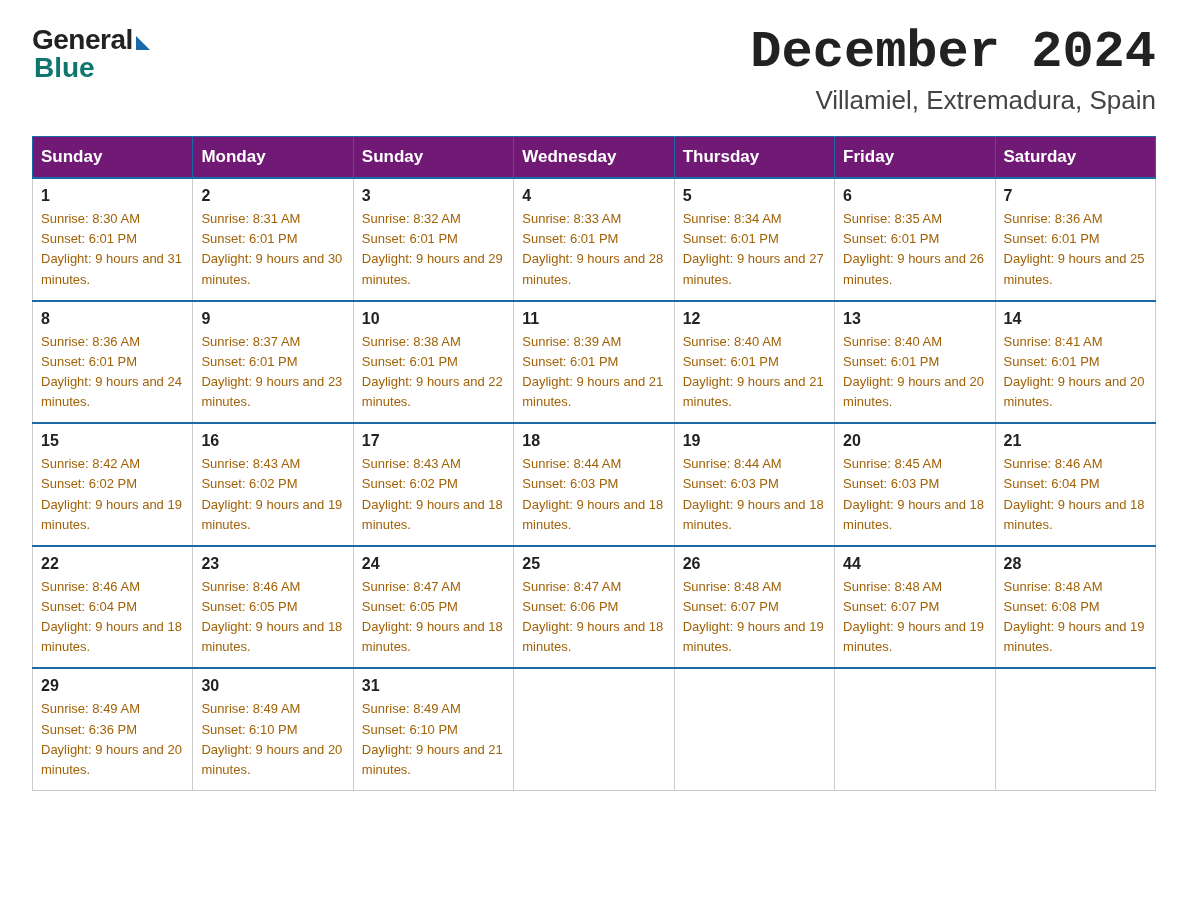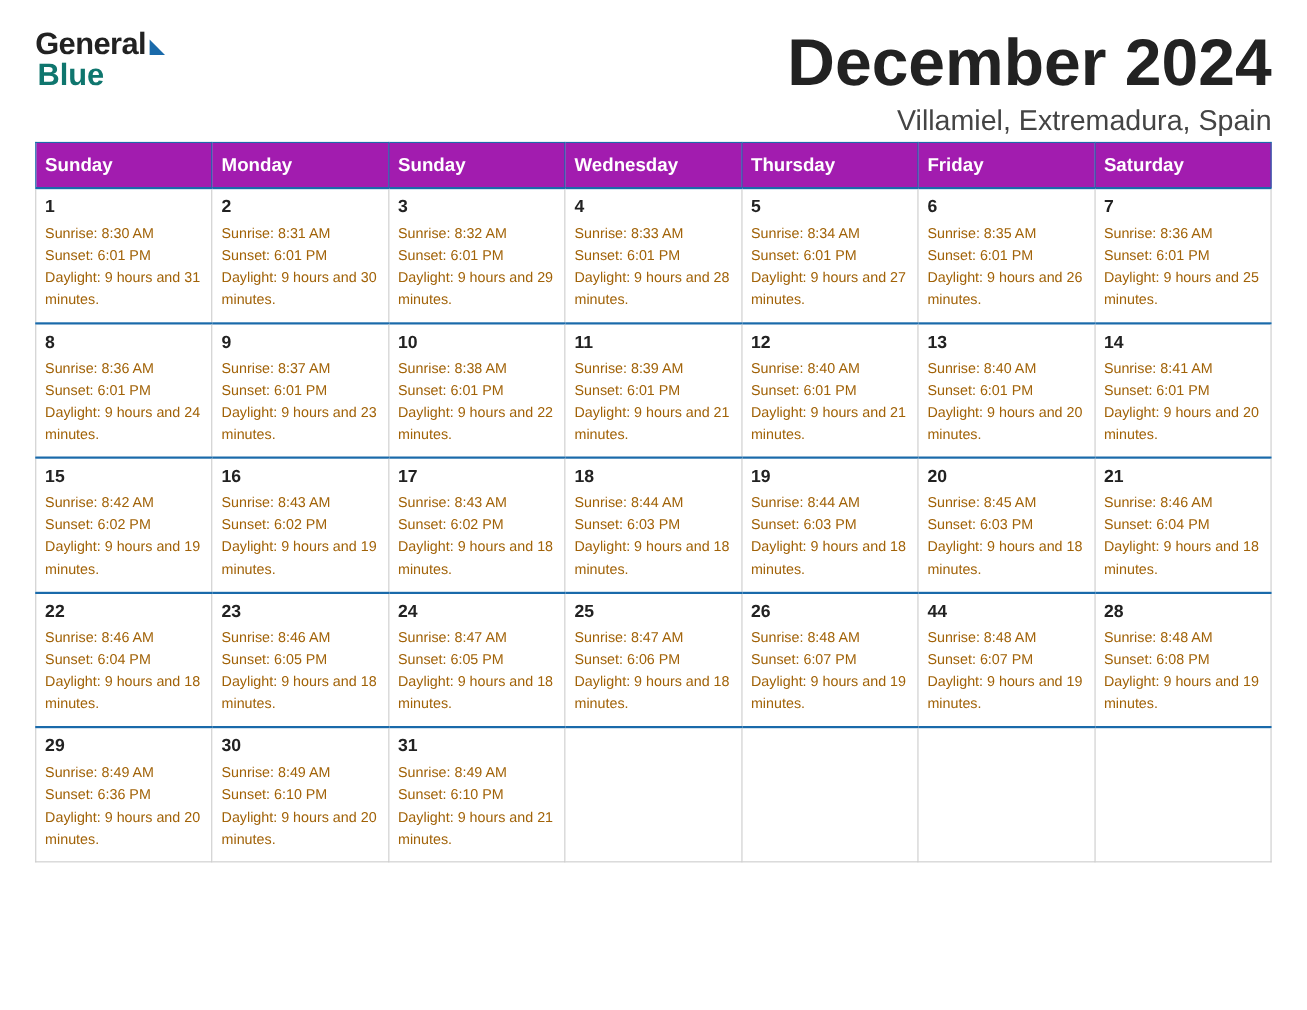--- a/index.html
+++ b/index.html
@@ -7,21 +7,21 @@
       font-family: Arial, sans-serif;
       background: #fff;
       padding: 24px 32px;
       width: 1188px;
       min-height: 918px;
     }
     .header {
       display: flex;
       justify-content: space-between;
       align-items: flex-start;
-      margin-bottom: 4px;
+      margin-bottom: 20px;
     }
     .logo {
       display: flex;
       flex-direction: column;
       align-items: flex-start;
     }
     .logo-top {
       display: flex;
       align-items: center;
     }
@@ -44,37 +44,38 @@
       font-size: 28px;
       font-weight: bold;
       color: #0f766e;
       margin-top: -4px;
       margin-left: 2px;
     }
     .title-block {
       text-align: right;
     }
     .month-title {
-      font-size: 60px;
+      font-size: 52px;
       font-weight: bold;
       color: #222;
       line-height: 1.1;
+      font-family: Liberation Mono, monospace;
     }
     .subtitle {
       font-size: 26px;
       color: #444;
       margin-top: 4px;
     }
     table {
       width: 100%;
       border-collapse: collapse;
       table-layout: fixed;
     }
     thead tr th {
-      background-color: #a21caf;
+      background-color: #701a75;
       color: #fff;
       font-size: 17px;
       font-weight: bold;
       padding: 10px 8px;
       text-align: left;
       border: 1px solid #1a6aaa;
     }
     tbody tr td {
       vertical-align: top;
       padding: 8px 8px 10px 8px;

